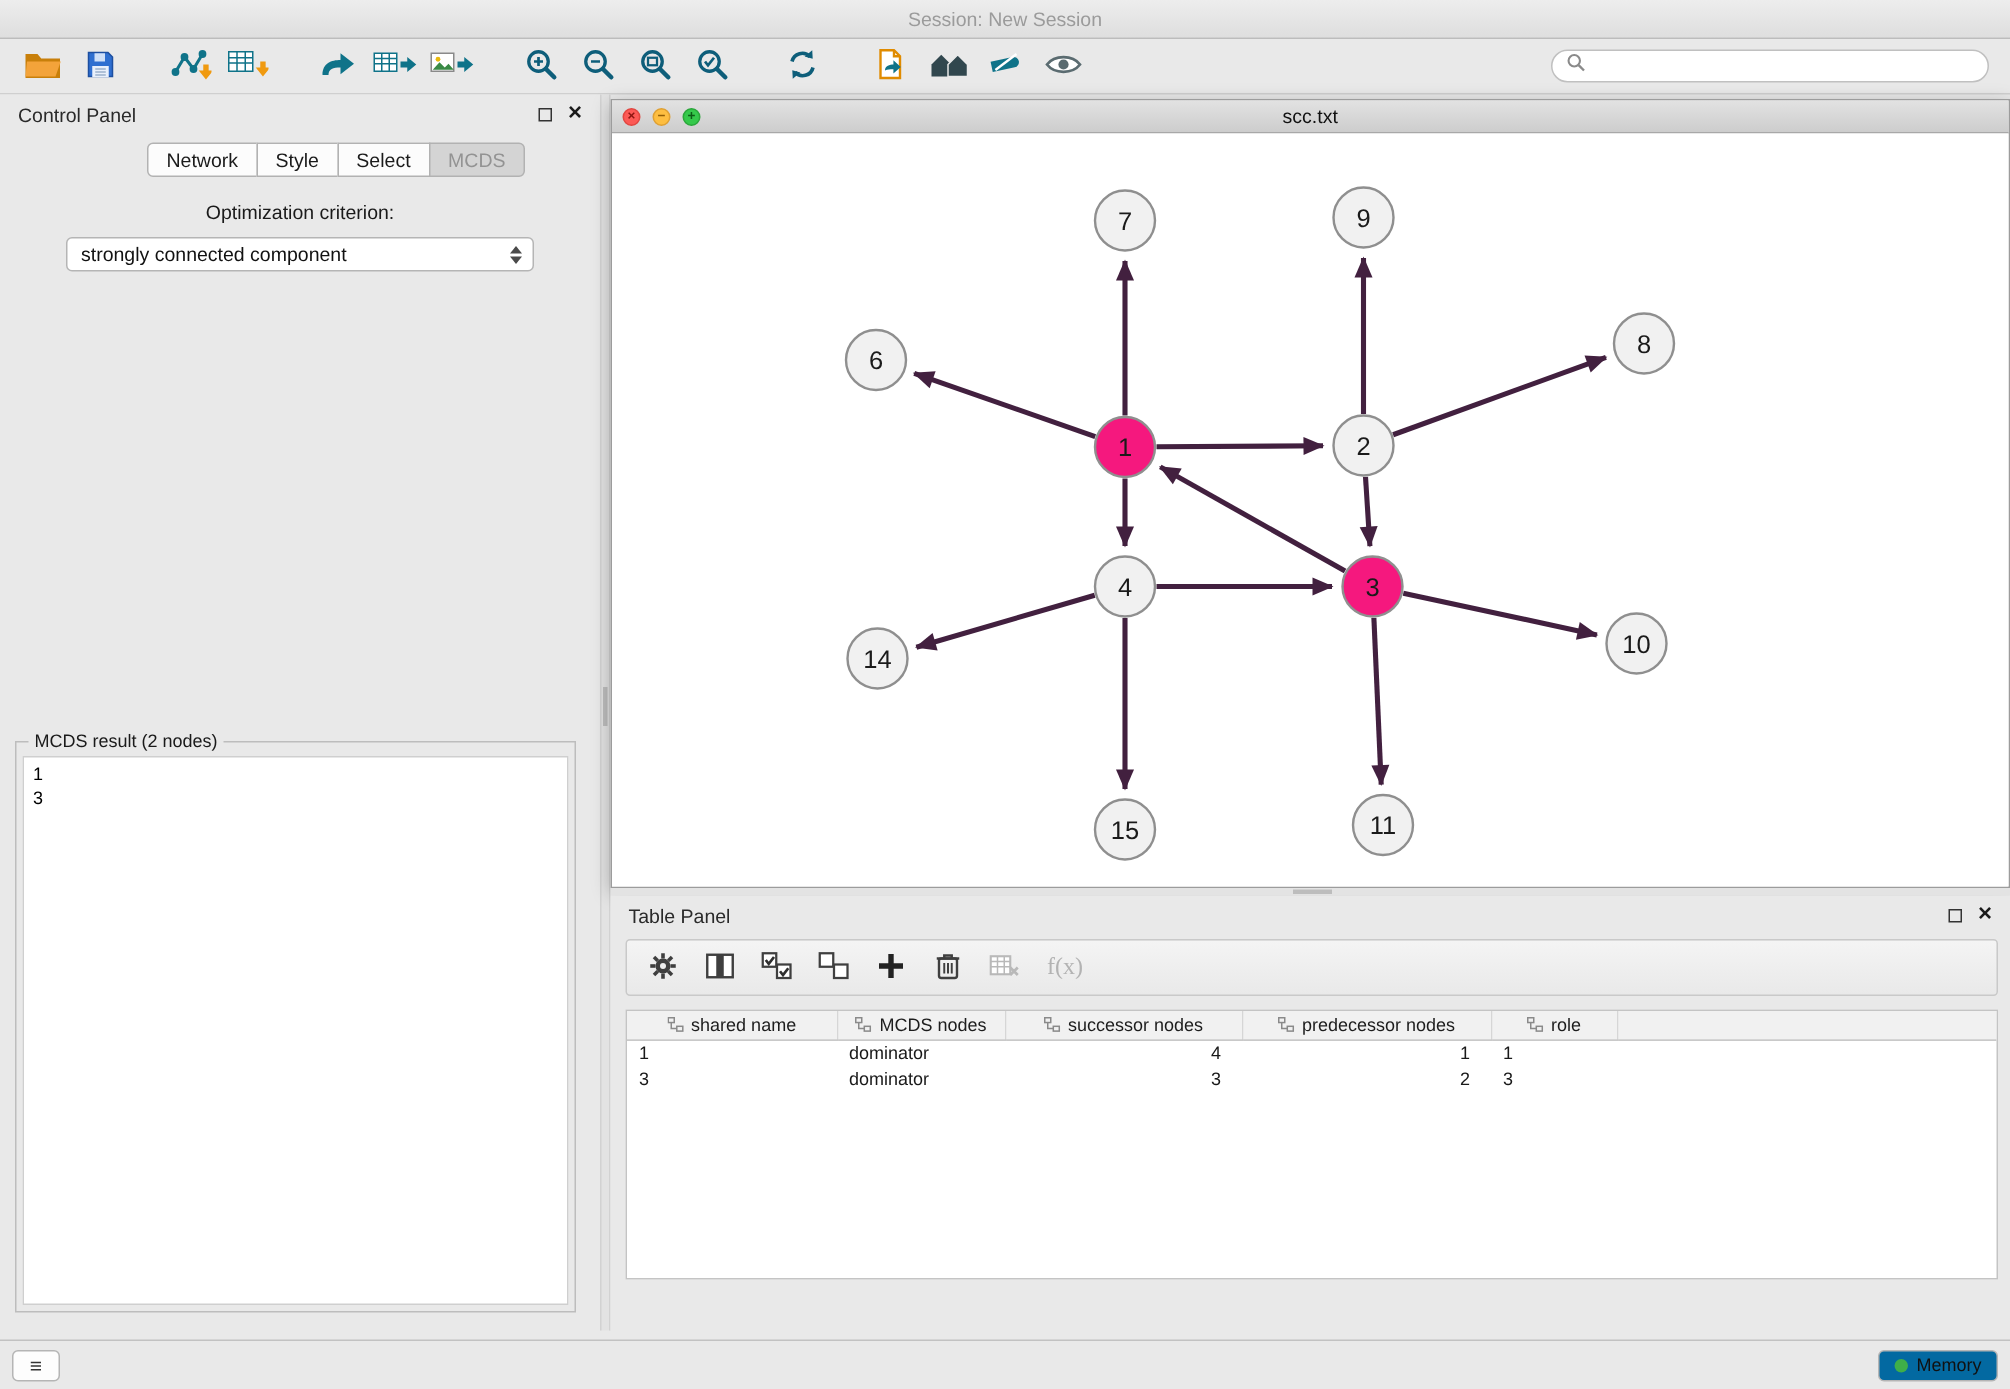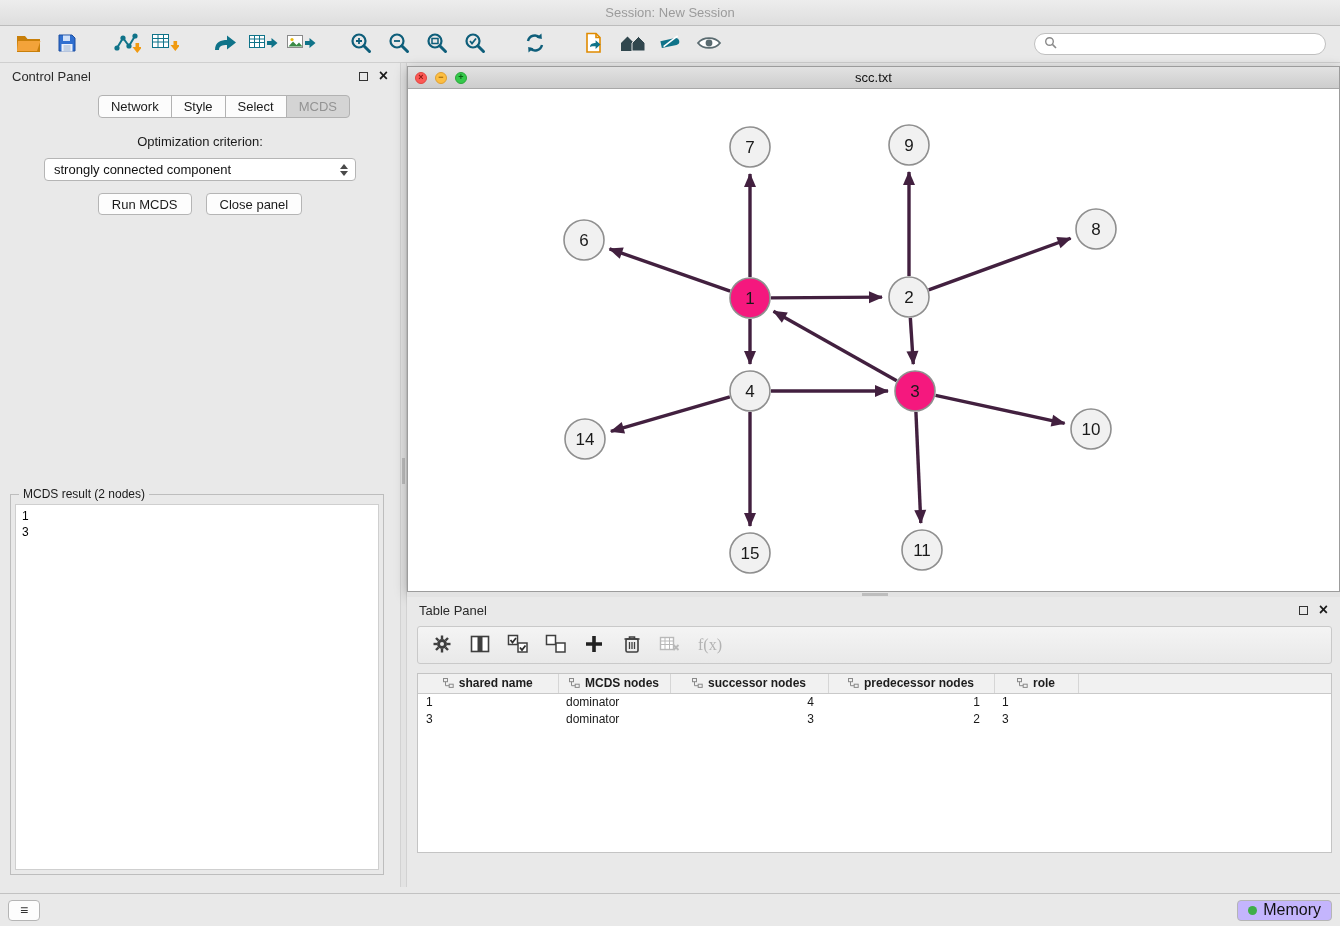--- a/index.html
+++ b/index.html
@@ -62,32 +62,32 @@
   .net-canvas{position:absolute;left:0;top:22px;right:0;bottom:0;background:#fff;}
   svg text{font-family:"Liberation Sans",sans-serif;}
 
   
   .table-panel{position:absolute;left:407px;top:597px;width:933px;height:290px;background:#e9e9e9;}
   .tp-toolbar{position:absolute;left:10px;right:8px;top:29px;height:38px;background:linear-gradient(#f4f4f4,#e9e9e9);border:1px solid #c9c9c9;border-radius:3px;display:flex;align-items:center;padding:0 10px;gap:11px;}
   .tp-btn{width:27px;height:27px;display:flex;align-items:center;justify-content:center;}
   .fx-label{font-family:"Liberation Serif",serif;font-size:16px;color:#b3b3b3;padding-left:4px;}
   .tbl-wrap{position:absolute;left:10px;right:8px;top:76px;height:180px;background:#fff;border:1px solid #c4c4c4;overflow:hidden;}
   table{border-collapse:collapse;width:100%;font-size:12px;table-layout:fixed;}
-  th{background:#f1f1f1;border-right:1px solid #d6d6d6;border-bottom:1px solid #c9c9c9;font-weight:700;height:19px;color:#1d1d1d;padding:0 4px;overflow:hidden;}
+  th{background:#f1f1f1;border-right:1px solid #d6d6d6;border-bottom:1px solid #c9c9c9;font-weight:400;height:19px;color:#1d1d1d;padding:0 4px;overflow:hidden;}
   th:last-child{border-right:none;}
   .th-inner{display:flex;align-items:center;justify-content:center;gap:5px;white-space:nowrap;}
   .sort-ic{display:inline-flex;}
   td{height:17px;padding:0 8px;color:#191919;white-space:nowrap;overflow:hidden;}
   td.num{padding-right:14px;}
   .tp-tabs{position:absolute;left:0;right:0;bottom:0;height:23px;display:flex;justify-content:center;}
 
   
   .statusbar{position:absolute;left:0;bottom:0;width:100%;height:33px;border-top:1px solid #c2c2c2;background:#e9e9e9;display:flex;align-items:center;padding:0 8px;}
   .list-btn{width:32px;height:21px;border:1px solid #b5b5b5;border-radius:4px;background:#fdfdfd;display:flex;align-items:center;justify-content:center;font-size:14px;color:#333;}
-  .mem-btn{margin-left:auto;height:21px;border:1px solid #b5b5b5;border-radius:4px;background:#c4b5fd;display:flex;align-items:center;gap:6px;padding:0 10px;font-size:16px;color:#111;}
+  .mem-btn{margin-left:auto;height:21px;border:1px solid #b5b5b5;border-radius:4px;background:#0369a1;display:flex;align-items:center;gap:6px;padding:0 10px;font-size:12px;color:#111;}
   .mem-dot{width:9px;height:9px;border-radius:50%;background:#3fae49;}
 </style>
 </head>
 <body>
 
 <div class="app">
 
   <div class="titlebar">
     <span>Session: New Session</span>
   </div>
@@ -235,24 +235,20 @@
         <div class="seg-tab">Select</div>
         <div class="seg-tab selected">MCDS</div>
       </div>
     <div class="opt-label">Optimization criterion:</div>
     <div class="dropdown">
       <span class="lbl">strongly connected component</span>
       <span class="chevrons">
           <i class="chev-up"></i>
           <i class="chev-down"></i>
         </span>
-    </div>
-    <div class="btn-row">
-      <button class="mac-btn">Run MCDS</button>
-      <button class="mac-btn">Close panel</button>
     </div>
     <div class="groupbox">
       <span class="groupbox-label">MCDS result (2 nodes)</span>
       <div class="groupbox-inner" id="mcds-lines">
         <div>1</div>
           <div>3</div>
           <div class="vscroll"></div>
       </div>
     </div>
   </div>

